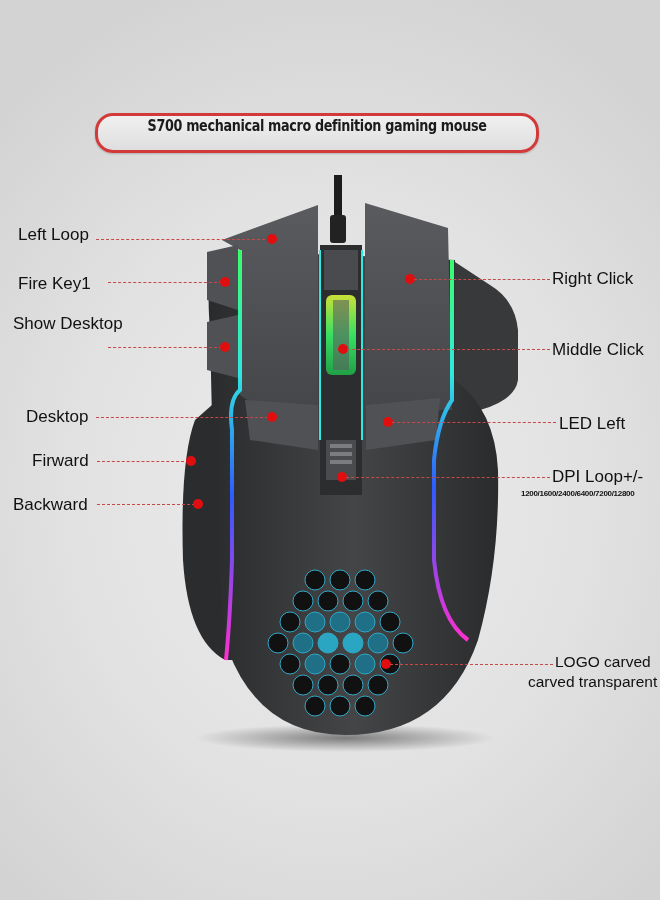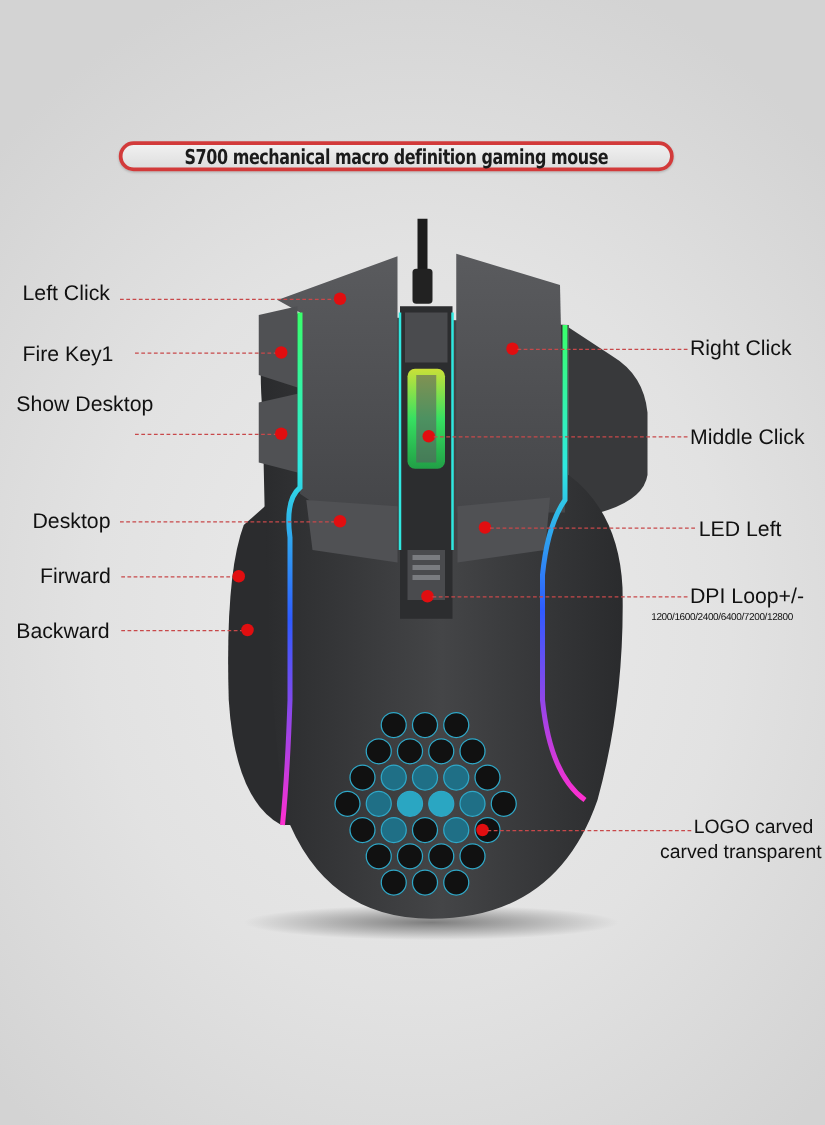--- a/index.html
+++ b/index.html
@@ -1,26 +1,26 @@
 <!DOCTYPE html>
 <html><head>
 <meta charset="utf-8">
 <style>
   html,body{margin:0;padding:0;}
   body{width:660px;height:900px;overflow:hidden;position:relative;
     background:radial-gradient(ellipse 70% 60% at 50% 55%, #ececec 0%, #e2e2e2 55%, #d3d3d3 100%);
     font-family:"Liberation Sans","DejaVu Sans",sans-serif;}
-  .title-pill{position:absolute;left:95px;top:113px;width:444px;height:24px;box-sizing:border-box;
+  .title-pill{position:absolute;left:95px;top:113px;width:444px;height:40px;box-sizing:border-box;
     border:3px solid #d23a3a;border-radius:18px;background:linear-gradient(#f0f0f0,#dedede);
     display:flex;align-items:flex-start;justify-content:center;box-shadow:0 1px 2px rgba(0,0,0,.2);}
   .title-text{font-family:"DejaVu Sans Condensed","DejaVu Sans",sans-serif;font-weight:bold;font-size:16.5px;
     color:#1b1b1b;letter-spacing:-0.4px;transform:scaleX(0.86);white-space:nowrap;}
   svg.mouse{position:absolute;left:0;top:0;}
   .label{position:absolute;font-size:17px;color:#111;white-space:nowrap;line-height:1;}
-  .sub{position:absolute;font-size:8px;font-weight:normal;color:#111;white-space:nowrap;letter-spacing:-0.3px;}
+  .sub{position:absolute;font-size:8px;font-weight:bold;color:#111;white-space:nowrap;letter-spacing:-0.3px;}
   .line{position:absolute;height:0;border-top:1.5px dashed #c8484a;}
   .dot{position:absolute;width:10px;height:10px;border-radius:50%;background:#e10e10;margin:-5px 0 0 -5px;}
 </style>
 </head>
 <body>
 
 <svg class="mouse" width="660" height="900">
   <defs>
     <linearGradient id="body" x1="0" y1="0" x2="1" y2="0">
       <stop offset="0" stop-color="#2a2b2d"></stop>
@@ -114,21 +114,21 @@
     <circle cx="315" cy="706" r="10"></circle>
       <circle cx="340" cy="706" r="10"></circle>
       <circle cx="365" cy="706" r="10"></circle>
   </g>
 </svg>
 
 <div class="title-pill">
   <span class="title-text">S700 mechanical macro definition gaming mouse</span>
 </div>
 
-<div class="label" style="left:18px;top:226px">Left Click</div>
+<div class="label" style="left:18px;top:226px">Left Loop</div>
 <div class="line" style="left:96px;top:239px;width:174px"></div>
 <div class="dot" style="left:272px;top:239px"></div>
 
 <div class="label" style="left:18px;top:275px">Fire Key1</div>
 <div class="line" style="left:108px;top:282px;width:114px"></div>
 <div class="dot" style="left:225px;top:282px"></div>
 
 <div class="label" style="left:13px;top:315px">Show Desktop</div>
 <div class="line" style="left:108px;top:347px;width:114px"></div>
 <div class="dot" style="left:225px;top:347px"></div>

